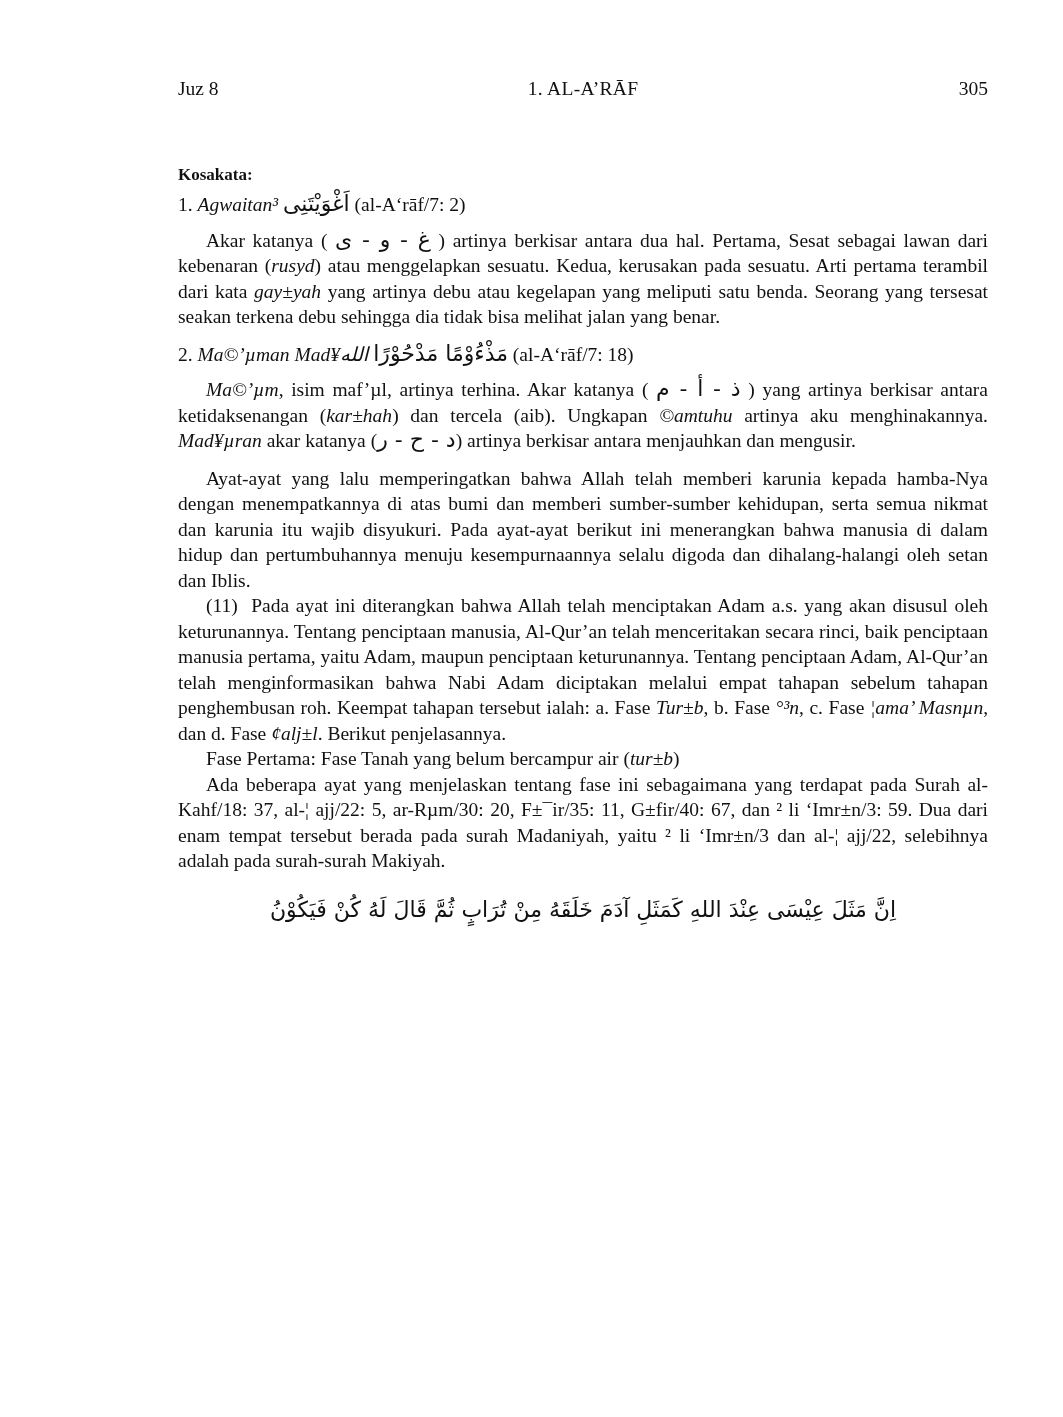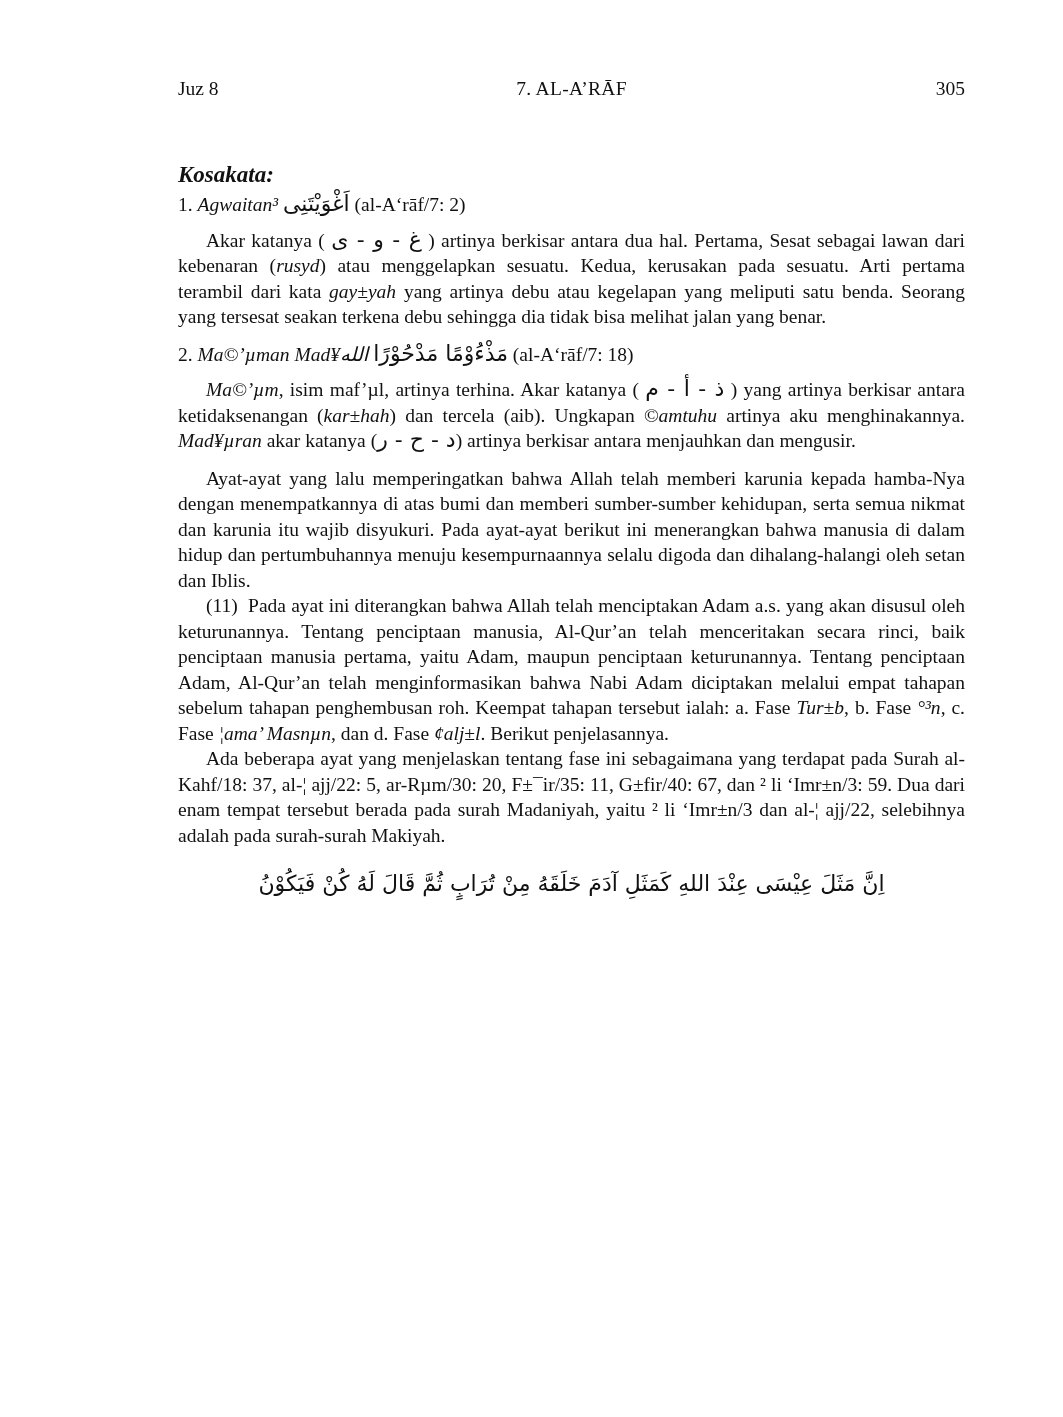--- a/index.html
+++ b/index.html
@@ -3,40 +3,39 @@
 <meta charset="utf-8">
 <style>
   html, body { margin: 0; padding: 0; background: #e8e8e8; }
   .page {
     position: relative;
     width: 1063px;
     height: 1417px;
     margin: 0 auto;
     background: #ffffff;
     box-sizing: border-box;
-    padding: 76px 98px 0 178px;
+    padding: 76px 75px 0 178px;
     font-family: "Liberation Serif", serif;
     font-size: 19.5px;
     line-height: 25.5px;
     color: #111111;
   }
   .header {
     display: flex;
     align-items: baseline;
     margin-bottom: 60px;
   }
   .header .h-left  { flex: 1; text-align: left; }
   .header .h-mid   { flex: 2; text-align: center; letter-spacing: 0.3px; }
   .header .h-right { flex: 1; text-align: right; }
   h3.sec {
-    font-size: 23px;
+    font-size: 17px;
     font-weight: bold;
     margin: 0 0 5px 0;
     line-height: 25.5px;
-    font-style: italic;
   }
   h3.sec.spaced { margin-top: 24px; }
   p { margin: 0; text-align: justify; }
   p.item { margin: 3px 0 10px 0; text-align: left; }
   p.gap-after { margin-bottom: 12px; }
   p.indent { text-indent: 28px; }
   p.intro { margin-top: 27px; }
   .it { font-style: italic; }
   .ar {
     font-family: "DejaVu Sans", sans-serif;
@@ -56,38 +55,39 @@
     text-indent: 0;
   }
 </style>
 </head>
 <body>
 
 <div class="page">
 
   <div class="header">
     <span class="h-left">Juz 8</span>
-    <span class="h-mid">7. AL-A’RĀF</span>
+    <span class="h-mid">1. AL-A’RĀF</span>
     <span class="h-right">305</span>
   </div>
 
   <section>
     <h3 class="sec">Kosakata:</h3>
     <p class="item"><span>1. </span><span class="it">Agwaitan³</span><span> </span><span class="ar" dir="rtl">اَغْوَيْتَنِى</span><span> (al-A‘rāf/7: 2)</span></p>
     <p class="indent gap-after"><span>Akar katanya  ( </span><span class="ar" dir="rtl">غ - و - ى</span><span> ) artinya berkisar antara dua hal. Pertama, Sesat sebagai lawan dari kebenaran (</span><span class="it">rusyd</span><span>) atau menggelapkan sesuatu. Kedua, kerusakan pada sesuatu. Arti pertama terambil dari  kata </span><span class="it">gay±yah</span><span>  yang artinya debu atau kegelapan yang meliputi satu benda. Seorang yang tersesat seakan terkena debu sehingga dia tidak bisa melihat jalan yang benar.</span></p>
     <p class="item"><span>2. </span><span class="it">Ma©’µman Mad¥الله</span><span> </span><span class="ar" dir="rtl">مَذْءُوْمًا مَدْحُوْرًا</span><span>  (al-A‘rāf/7: 18)</span></p>
     <p class="indent gap-after"><span class="it">Ma©’µm</span><span>, isim maf’µl, artinya terhina. Akar katanya  ( </span><span class="ar" dir="rtl">ذ - أ - م</span><span> ) yang artinya berkisar antara ketidaksenangan (</span><span class="it">kar±hah</span><span>) dan tercela (aib). Ungkapan </span><span class="it">©amtuhu</span><span> artinya aku menghinakannya. </span><span class="it">Mad¥µran</span><span> akar katanya (</span><span class="ar" dir="rtl">د - ح - ر</span><span>) artinya berkisar antara menjauhkan dan mengusir.</span></p>
   </section>
 
   <section>
     <p class="indent">Ayat-ayat yang lalu memperingatkan bahwa Allah telah memberi karunia kepada hamba-Nya dengan menempatkannya di atas bumi dan memberi sumber-sumber kehidupan, serta semua nikmat dan karunia itu wajib disyukuri. Pada ayat-ayat berikut ini menerangkan bahwa manusia di dalam hidup dan pertumbuhannya menuju kesempurnaannya selalu digoda dan dihalang-halangi oleh setan dan Iblis.</p>
   </section>
 
   <section>
     <p class="indent"><span>(11)&nbsp; Pada ayat ini diterangkan bahwa Allah telah menciptakan Adam a.s. yang akan disusul oleh keturunannya. Tentang penciptaan manusia, Al-Qur’an telah menceritakan secara rinci, baik penciptaan manusia pertama, yaitu Adam, maupun penciptaan keturunannya. Tentang penciptaan Adam, Al-Qur’an telah menginformasikan bahwa Nabi Adam diciptakan melalui empat tahapan sebelum tahapan penghembusan roh. Keempat tahapan tersebut ialah: a. Fase </span><span class="it">Tur±b</span><span>, b. Fase </span><span class="it">°³n</span><span>, c. Fase </span><span class="it">¦ama’ Masnµn</span><span>, dan d. Fase </span><span class="it">¢alj±l</span><span>. Berikut penjelasannya.</span></p>
+    <p class="indent"><span>Fase Pertama: Fase Tanah yang belum bercampur air (</span><span class="it">tur±b</span><span>)</span></p>
     <p class="indent">Ada beberapa ayat yang menjelaskan tentang fase ini sebagaimana yang terdapat pada Surah al-Kahf/18: 37, al-¦ ajj/22: 5, ar-Rµm/30: 20, F±¯ir/35: 11, G±fir/40: 67, dan ² li ‘Imr±n/3: 59. Dua dari enam tempat tersebut berada pada surah Madaniyah, yaitu ² li ‘Imr±n/3 dan al-¦ ajj/22, selebihnya adalah pada surah-surah Makiyah.</p>
   </section>
 
   <section>
     <p class="verse" dir="rtl">اِنَّ مَثَلَ عِيْسَى عِنْدَ اللهِ كَمَثَلِ آدَمَ خَلَقَهُ مِنْ تُرَابٍ ثُمَّ قَالَ لَهُ كُنْ فَيَكُوْنُ</p>
   </section>
 
 </div>
 
 </body></html>

